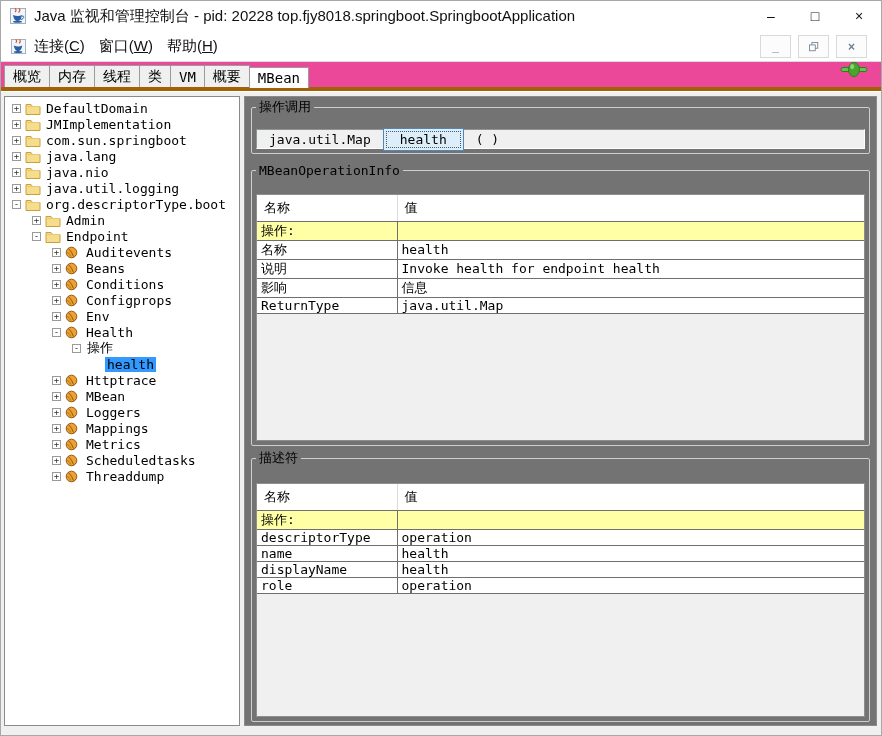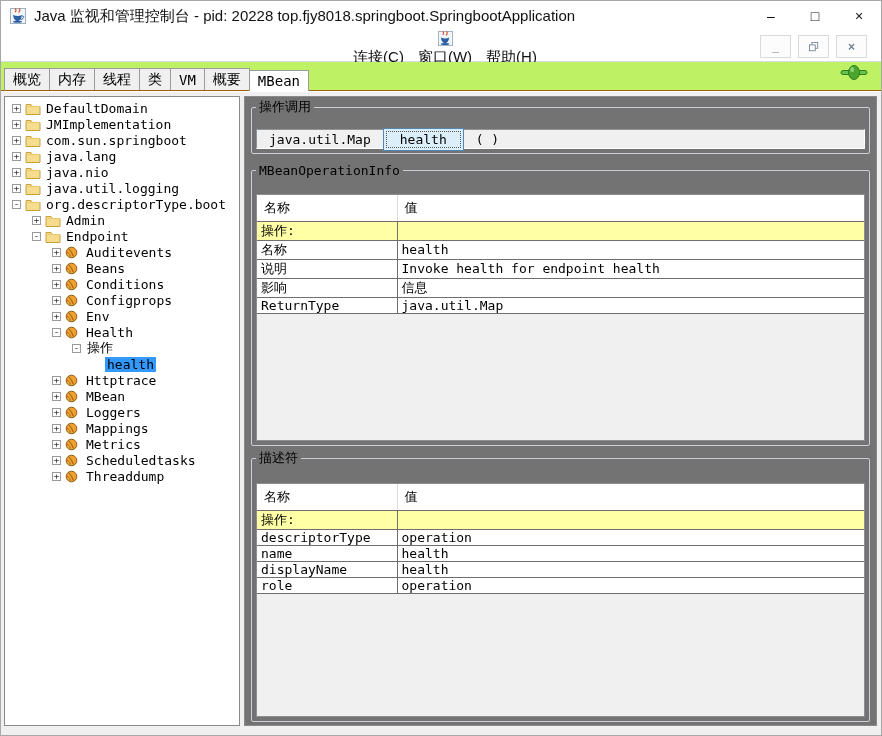--- a/index.html
+++ b/index.html
@@ -11,28 +11,28 @@
   .window{position:relative;width:882px;height:736px;background:#fff;border:1px solid #a8a8a8;overflow:hidden;font-family:var(--sans);}
 
   
   .titlebar{height:30px;display:flex;align-items:center;background:#fff;padding-left:8px;}
   .app-icon{width:18px;height:18px;display:flex;align-items:center;justify-content:center;}
   .title-text{margin-left:7px;font-size:15px;color:#111;white-space:nowrap;}
   .win-controls{margin-left:auto;display:flex;height:100%;}
   .win-btn{width:44px;height:100%;display:flex;align-items:center;justify-content:center;font-size:14px;color:#111;cursor:default;}
 
   
-  .menubar{height:31px;display:flex;align-items:center;background:#fff;padding-left:8px;border-bottom:1px solid #d6dde2;position:relative;flex-direction:column;}
+  .menubar{height:31px;display:flex;align-items:center;background:#fff;padding-left:8px;border-bottom:1px solid #d6dde2;position:relative;}
   .menu-item{font-size:15px;color:#111;padding:2px 7px;white-space:nowrap;}
   .menu-item u{text-decoration:underline;}
   .mdi-controls{position:absolute;right:14px;top:4px;display:flex;gap:7px;}
   .mdi-btn{width:31px;height:23px;border:1px solid #d9d9d9;background:#fcfcfc;color:#6e7f8f;display:flex;align-items:center;justify-content:center;font-size:12px;font-weight:bold;}
 
   
-  .tabbar{height:29px;background:#bef264;border-bottom:1px solid #a16207;display:flex;align-items:center;padding-left:3px;position:relative;}
+  .tabbar{height:29px;background:#ec4899;border-bottom:4px solid #a16207;display:flex;align-items:center;padding-left:3px;position:relative;}
   .tab{border:1px solid #9b9b9b;border-bottom:none;background:#f0f0f0;height:22px;padding:0 8px;margin-right:-1px;display:flex;align-items:center;font:14px var(--mono);color:#000;position:relative;}
   .tab.active{background:#fff;height:21px;margin-bottom:-1px;padding-bottom:1px;z-index:2;margin-top:28px;}
   .plug{position:absolute;right:13px;bottom:6px;}
 
   
   .content{position:absolute;top:91px;left:0;right:0;bottom:0;background:#f0f0f0;}
   .tree-panel{position:absolute;left:3px;top:4px;width:236px;bottom:9px;background:#fff;border:1px solid #8a8a8a;overflow:hidden;padding-top:3px;}
   .tree-row{height:16px;display:flex;align-items:center;white-space:nowrap;font:13px var(--mono);color:#000;}
   .handle{flex:0 0 9px;width:9px;height:9px;border:1px solid #9a9a9a;background:#fff;color:#333;font:9px/7px var(--mono);text-align:center;margin-right:4px;}
   .t-spacer{flex:0 0 13px;height:1px;}

